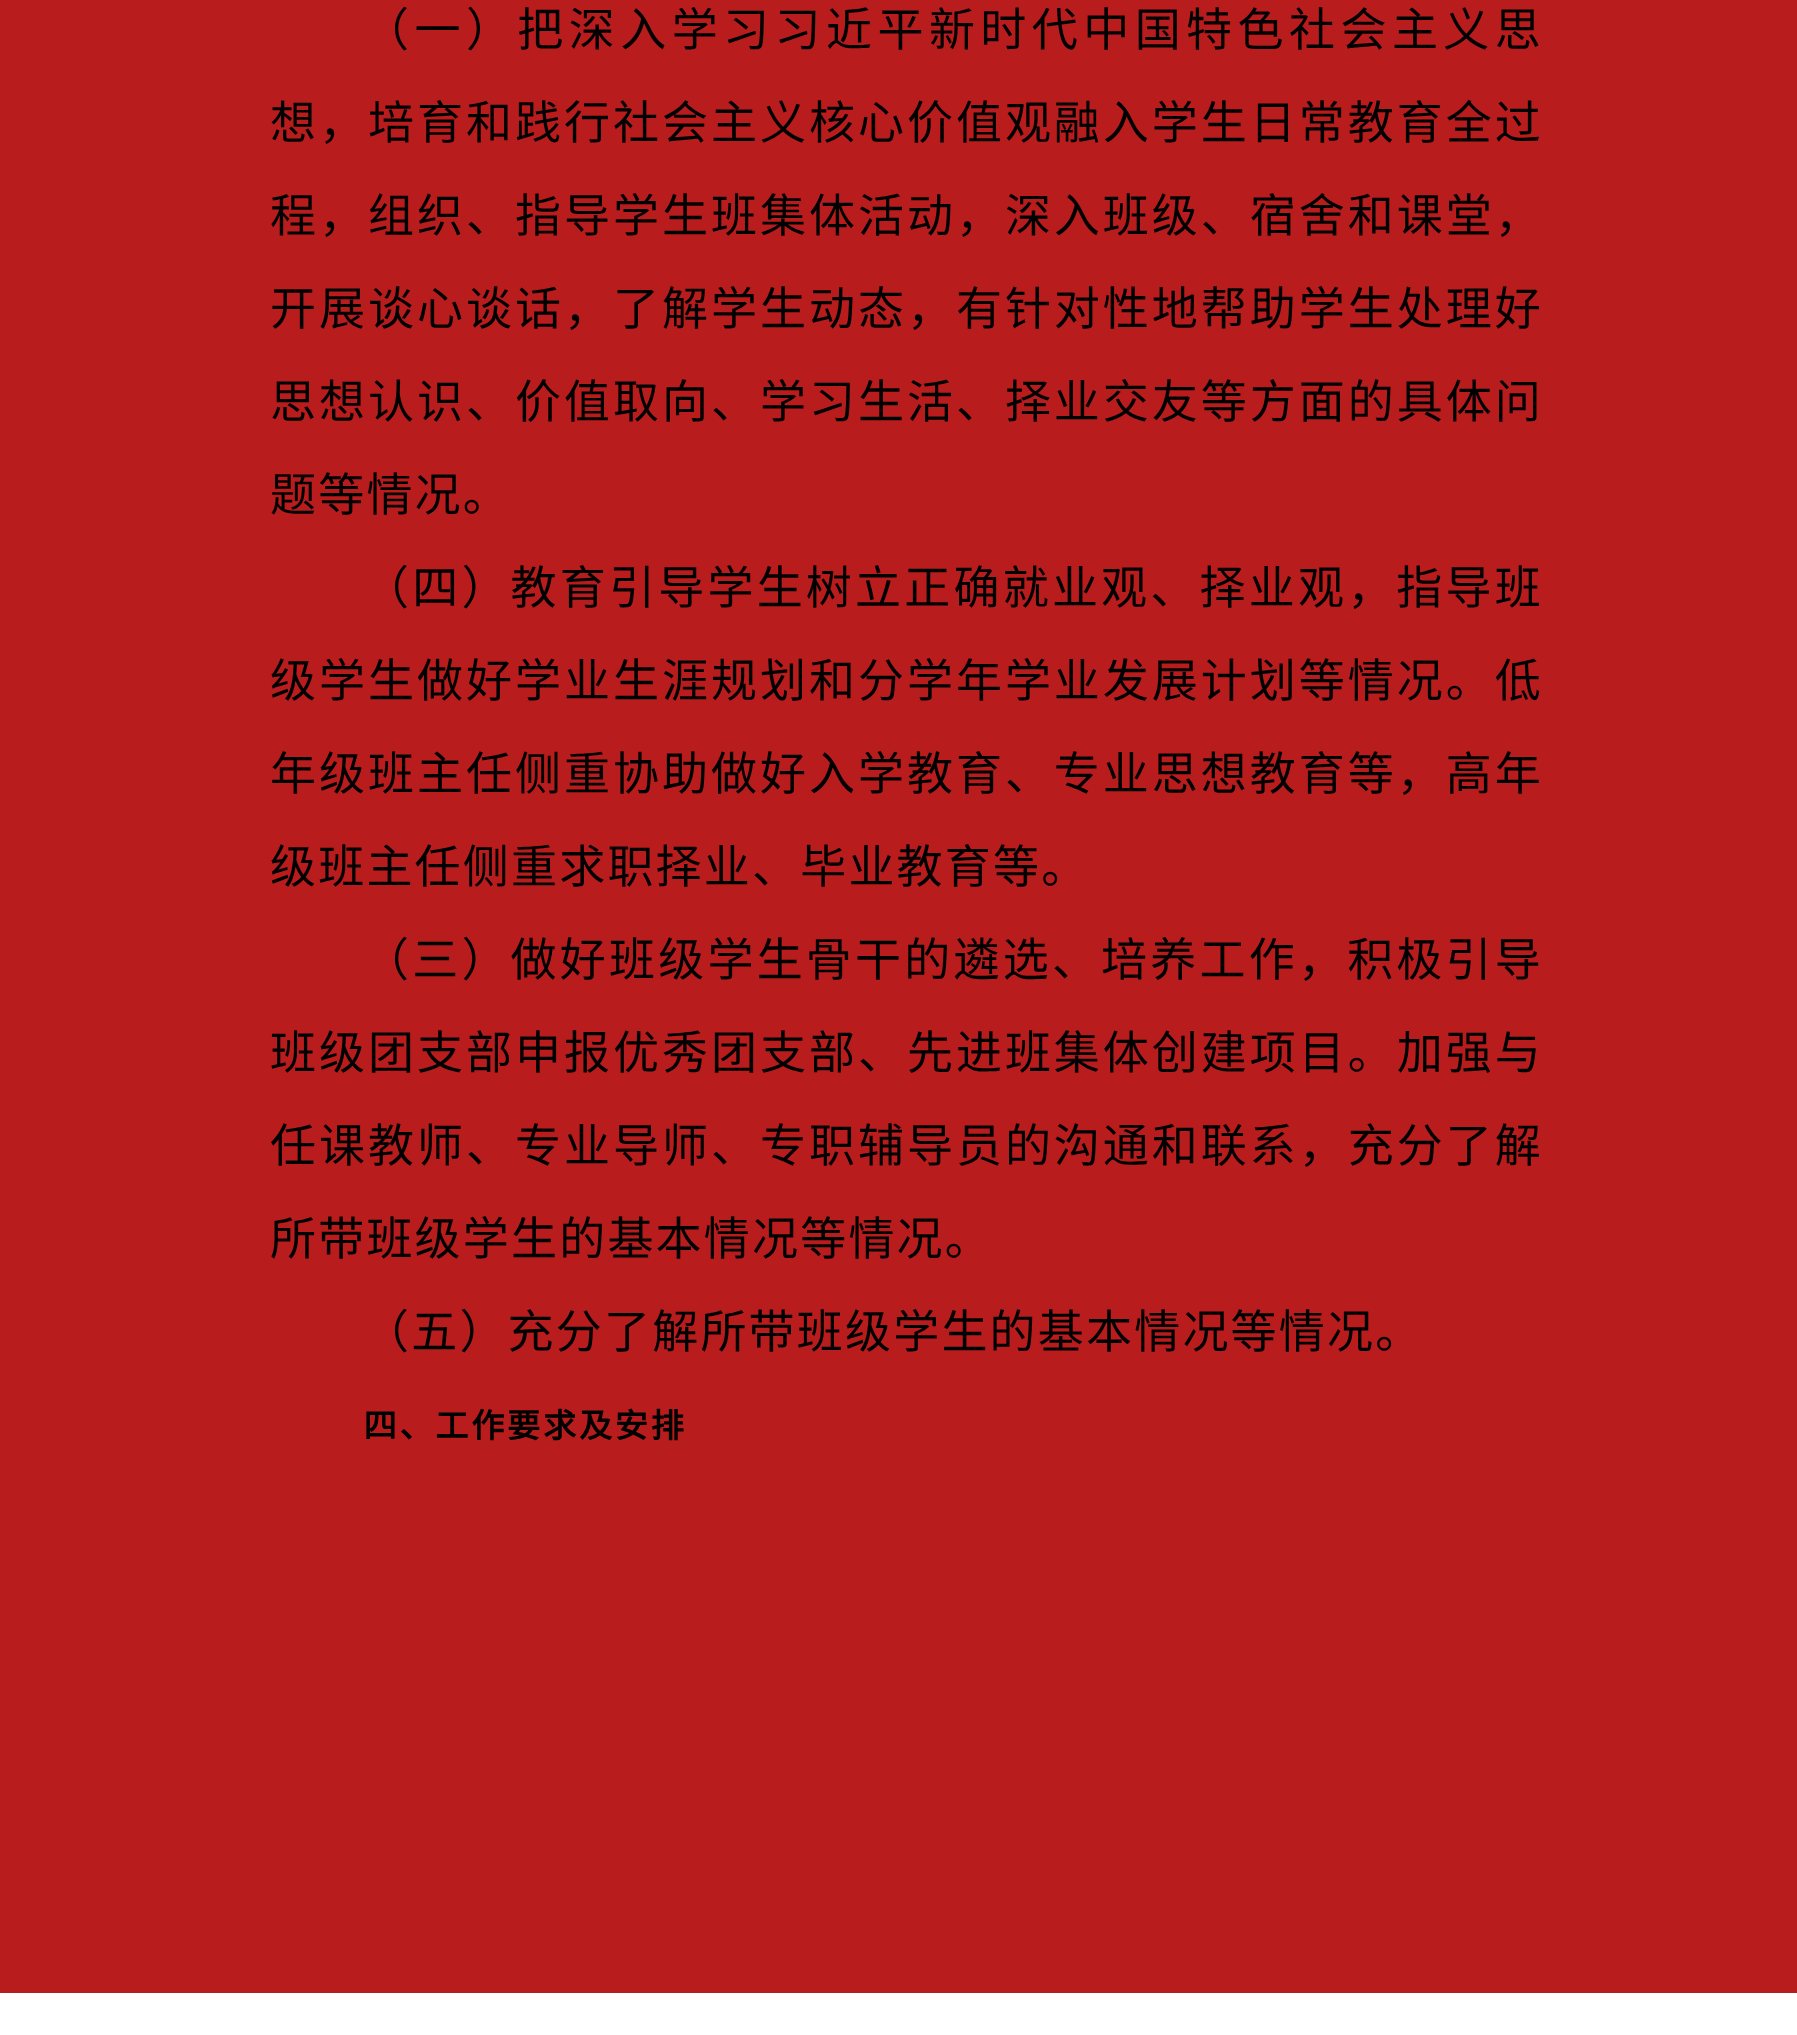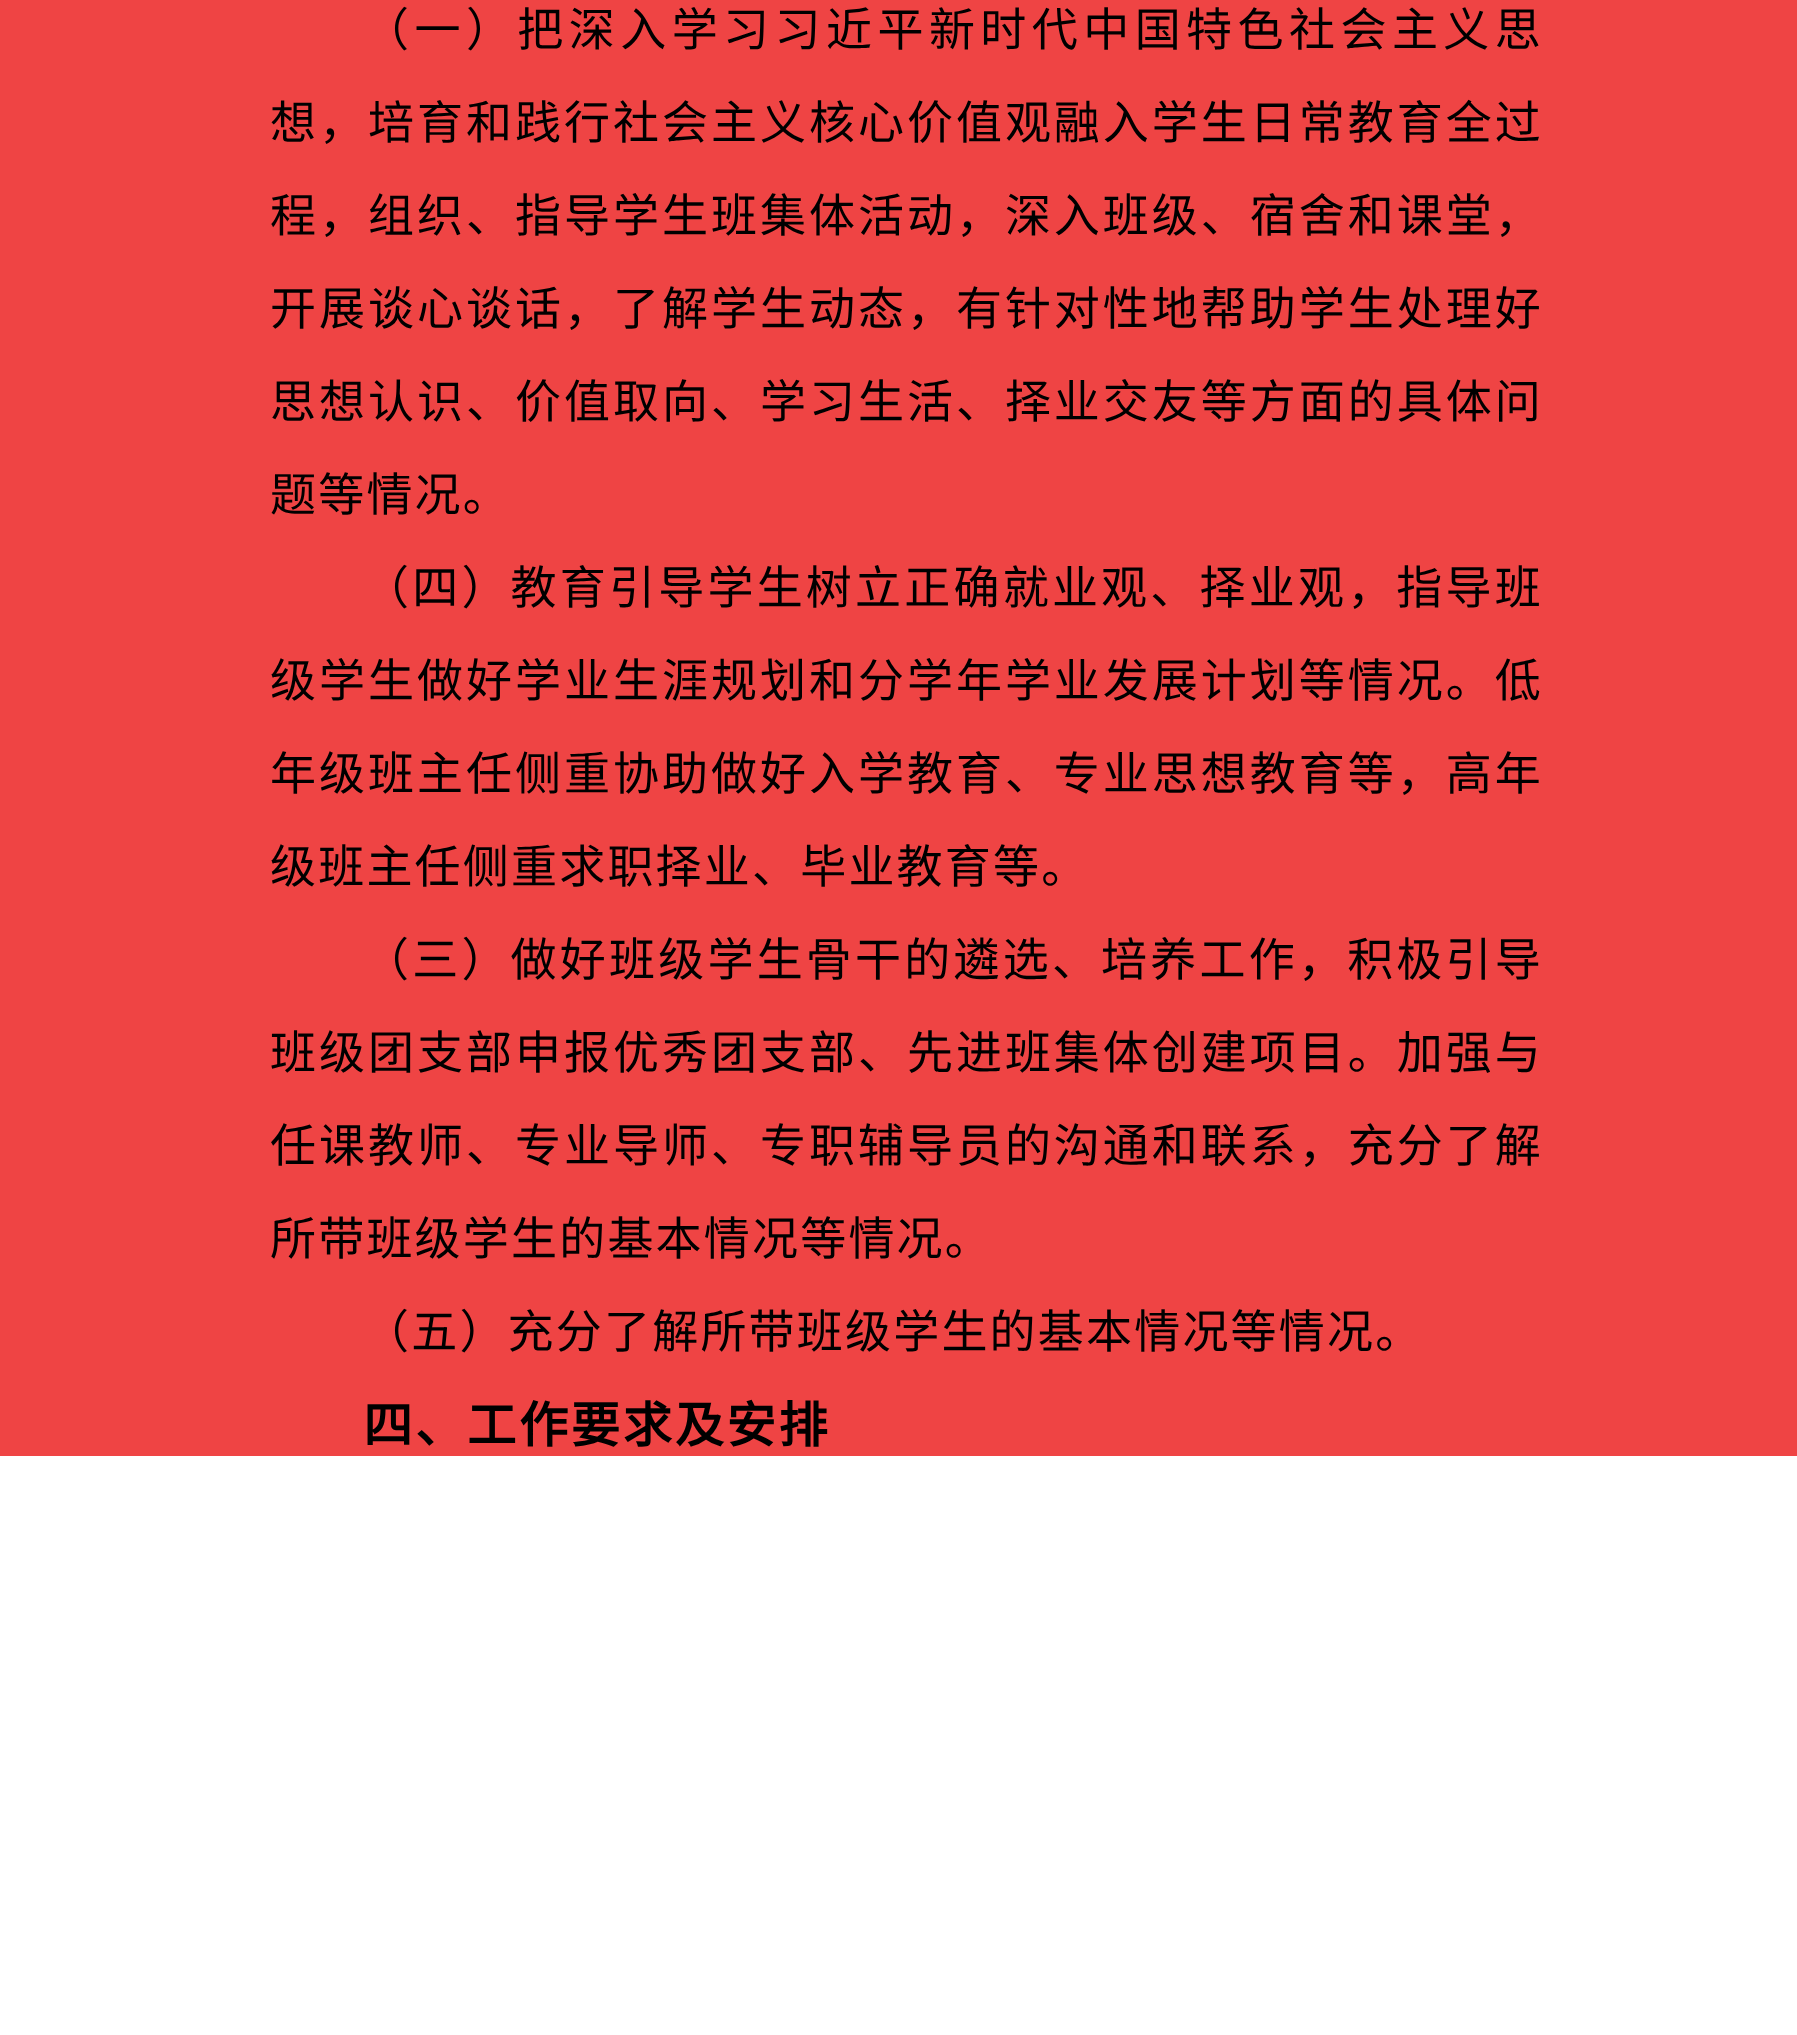--- a/index.html
+++ b/index.html
@@ -3,22 +3,22 @@
 <meta charset="utf-8">
 <style>
   html, body {
     margin: 0;
     padding: 0;
     background: #ffffff;
   }
   .page {
     position: relative;
     width: 1798px;
-    height: 1456px;
-    background: #ef4444;
+    height: 1993px;
+    background: #b91c1c;
     overflow: hidden;
     color: #000000;
     font-family: "Liberation Serif", "DejaVu Serif", serif;
   }
   .content {
     position: absolute;
     left: 270px;
     top: -16px;
     width: 1273px;
   }
@@ -30,21 +30,21 @@
     font-weight: 400;
     text-align: justify;
     text-justify: inter-ideograph;
     text-indent: 93px;
     word-break: break-all;
     overflow-wrap: break-word;
   }
   .section-heading {
     margin: 0;
     font-family: "Liberation Sans", "DejaVu Sans", sans-serif;
-    font-size: 49px;
+    font-size: 33px;
     line-height: 93px;
     letter-spacing: 2.9px;
     font-weight: 700;
     text-indent: 94px;
     white-space: nowrap;
   }
 </style>
 </head>
 <body>
 

